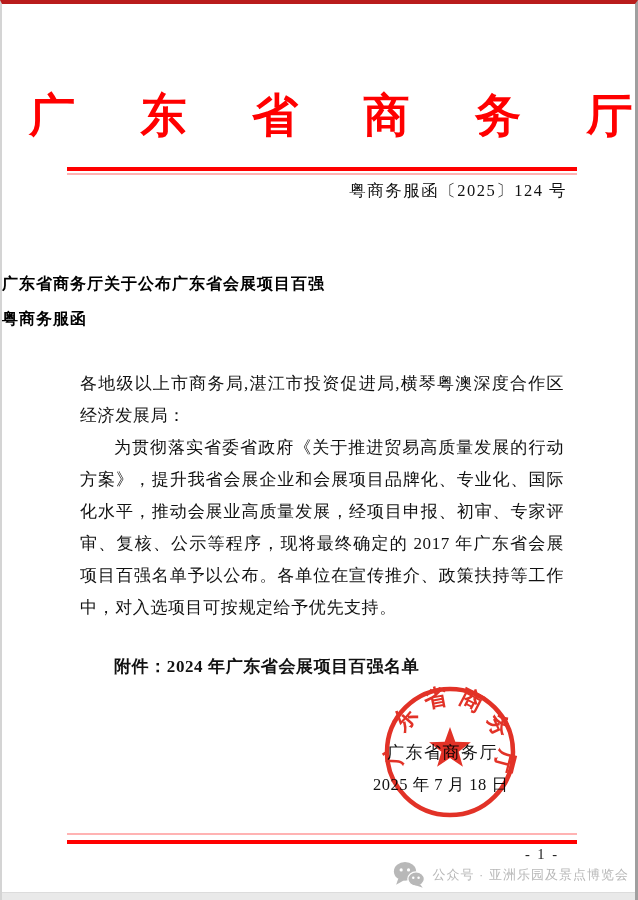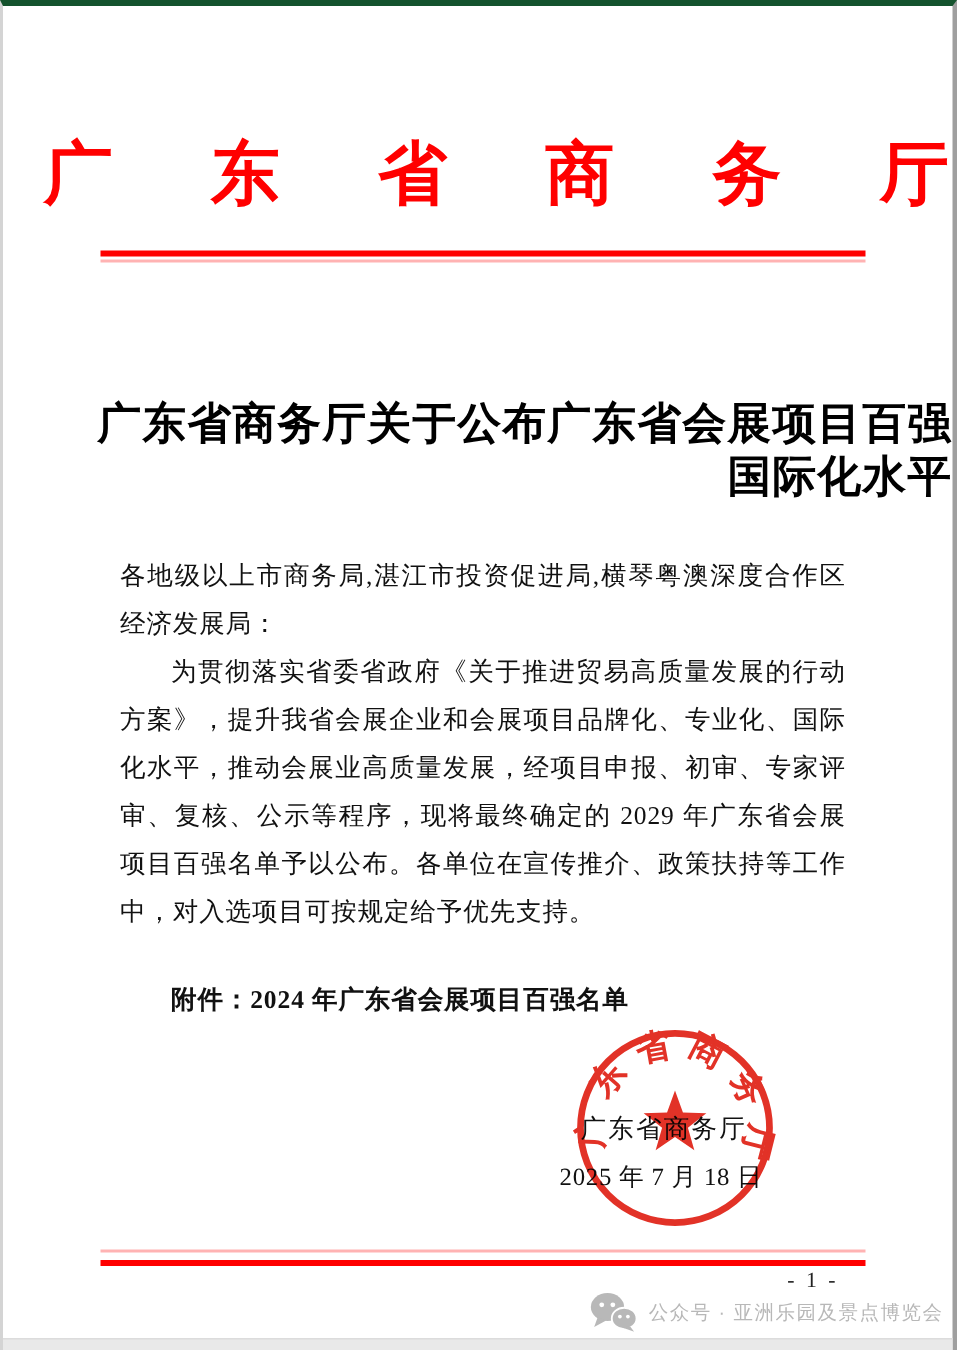--- a/index.html
+++ b/index.html
@@ -7,21 +7,21 @@
   body {
     background: #d2d2d2;
     font-family: "Liberation Serif", "DejaVu Serif", serif;
     overflow: hidden;
   }
   .page {
     position: relative;
     width: 638px;
     height: 900px;
     background: #ffffff;
-    border-top: 4px solid #14532d;
+    border-top: 4px solid #b91c1c;
     border-left: 2px solid #d4d4d4;
     border-right: 3px solid #9f9f9f;
     overflow: hidden;
   }
   
   .agency-title {
     position: absolute;
     top: 86px; left: 0; width: 100%;
     text-align: center;
     color: #ff0000;
@@ -44,22 +44,22 @@
     top: 176px; right: 68px;
     font-size: 16.5px;
     color: #111;
     letter-spacing: 1.5px;
     white-space: nowrap;
   }
   
   .notice-title {
     position: absolute;
     top: 262px; left: 0; width: 100%;
-    text-align: right;
-    font-size: 29px;
+    text-align: left;
+    font-size: 16px;
     font-weight: bold;
     color: #000;
     line-height: 35px;
     letter-spacing: 1px;
     white-space: nowrap;
   }
   
   .body-text {
     position: absolute;
     top: 364px; left: 78px; width: 484px;
@@ -149,29 +149,30 @@
 
 <div class="page">
 
   <div class="agency-title">广 东 省 商 务 厅</div>
 
   <div class="rule rule-top">
     <div class="thick"></div>
     <div class="thin"></div>
   </div>
 
+  <div class="doc-number">粤商务服函〔2025〕124 号</div>
 
   <div class="notice-title">
     <div>广东省商务厅关于公布广东省会展项目百强</div>
-    <div>国际化水平</div>
+    <div>粤商务服函</div>
   </div>
 
   <div class="body-text">
     <p>各地级以上市商务局,湛江市投资促进局,横琴粤澳深度合作区经济发展局：</p>
-    <p class="indent">为贯彻落实省委省政府《关于推进贸易高质量发展的行动方案》，提升我省会展企业和会展项目品牌化、专业化、国际化水平，推动会展业高质量发展，经项目申报、初审、专家评审、复核、公示等程序，现将最终确定的 2029 年广东省会展项目百强名单予以公布。各单位在宣传推介、政策扶持等工作中，对入选项目可按规定给予优先支持。</p>
+    <p class="indent">为贯彻落实省委省政府《关于推进贸易高质量发展的行动方案》，提升我省会展企业和会展项目品牌化、专业化、国际化水平，推动会展业高质量发展，经项目申报、初审、专家评审、复核、公示等程序，现将最终确定的 2017 年广东省会展项目百强名单予以公布。各单位在宣传推介、政策扶持等工作中，对入选项目可按规定给予优先支持。</p>
   </div>
 
   <div class="attachment">附件：2024 年广东省会展项目百强名单</div>
 
   <div class="sig-name">广东省商务厅</div>
   <div class="sig-date">2025 年 7 月 18 日</div>
 
   <div class="seal">
     <svg viewBox="0 0 140 140">
       <circle cx="70" cy="70" r="63" fill="none" stroke="#e23227" stroke-width="4.5"></circle>

